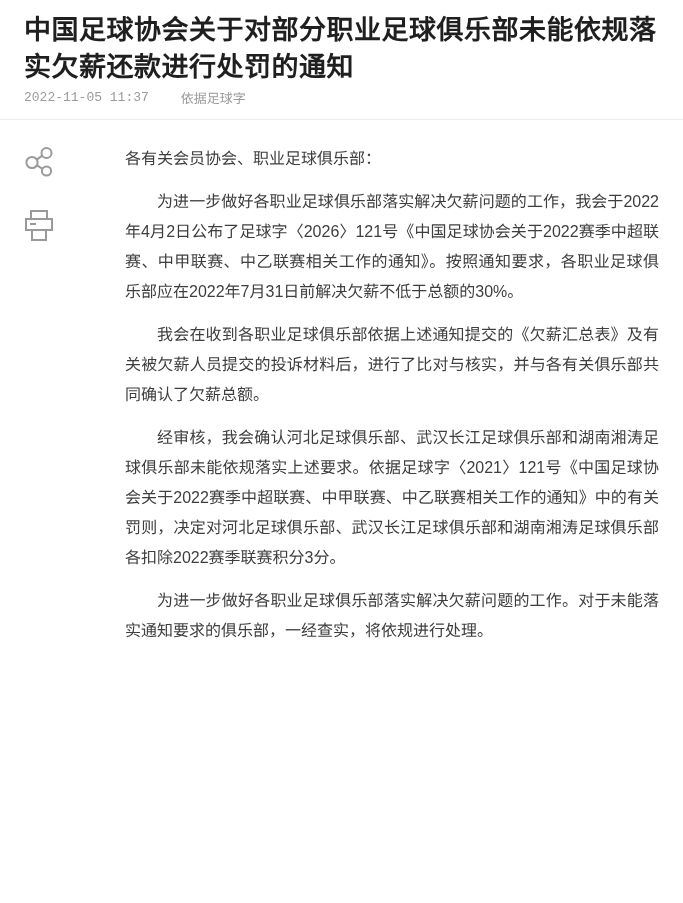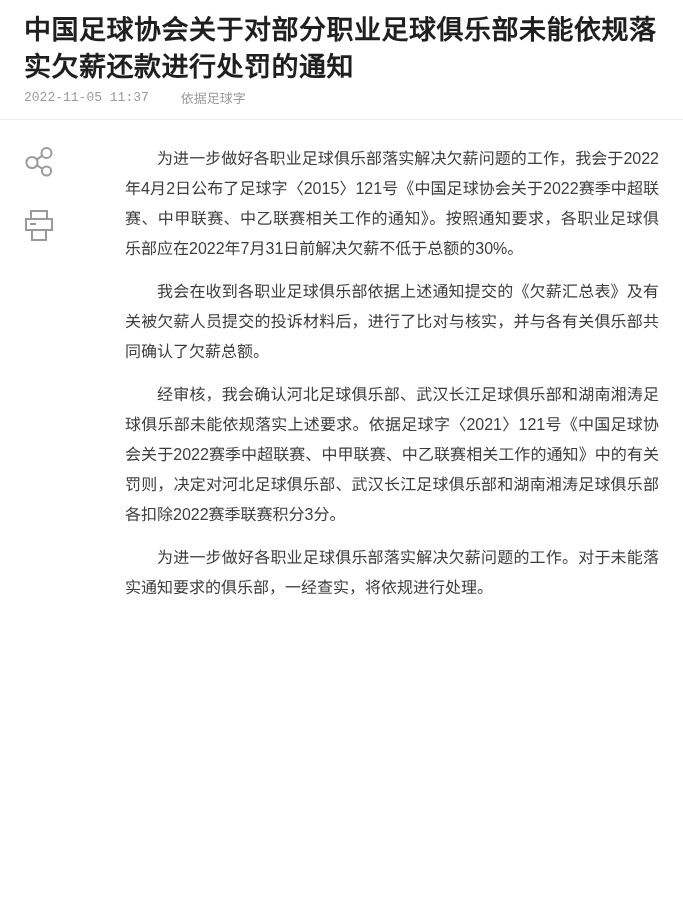--- a/index.html
+++ b/index.html
@@ -103,21 +103,22 @@
         <svg width="30" height="36" viewBox="0 0 30 36" fill="none" stroke="#9a9a9a" stroke-width="2">
           <rect x="7" y="3" width="16" height="8"></rect>
           <rect x="2" y="11" width="26" height="11"></rect>
           <line x1="6" y1="16" x2="12" y2="16"></line>
           <rect x="8" y="22" width="14" height="10" fill="#ffffff"></rect>
         </svg>
       </button>
     </aside>
 
     <article class="body-col">
-      <p>为进一步做好各职业足球俱乐部落实解决欠薪问题的工作，我会于2022年4月2日公布了足球字〈2015〉121号《中国足球协会关于2022赛季中超联赛、中甲联赛、中乙联赛相关工作的通知》。按照通知要求，各职业足球俱乐部应在2022年7月31日前解决欠薪不低于总额的30%。</p>
+      <p class="no-indent">各有关会员协会、职业足球俱乐部：</p>
+      <p>为进一步做好各职业足球俱乐部落实解决欠薪问题的工作，我会于2022年4月2日公布了足球字〈2026〉121号《中国足球协会关于2022赛季中超联赛、中甲联赛、中乙联赛相关工作的通知》。按照通知要求，各职业足球俱乐部应在2022年7月31日前解决欠薪不低于总额的30%。</p>
       <p>我会在收到各职业足球俱乐部依据上述通知提交的《欠薪汇总表》及有关被欠薪人员提交的投诉材料后，进行了比对与核实，并与各有关俱乐部共同确认了欠薪总额。</p>
       <p>经审核，我会确认河北足球俱乐部、武汉长江足球俱乐部和湖南湘涛足球俱乐部未能依规落实上述要求。依据足球字〈2021〉121号《中国足球协会关于2022赛季中超联赛、中甲联赛、中乙联赛相关工作的通知》中的有关罚则，决定对河北足球俱乐部、武汉长江足球俱乐部和湖南湘涛足球俱乐部各扣除2022赛季联赛积分3分。</p>
       <p>为进一步做好各职业足球俱乐部落实解决欠薪问题的工作。对于未能落实通知要求的俱乐部，一经查实，将依规进行处理。</p>
 
     </article>
 
   </div>
 
 </div>
 

